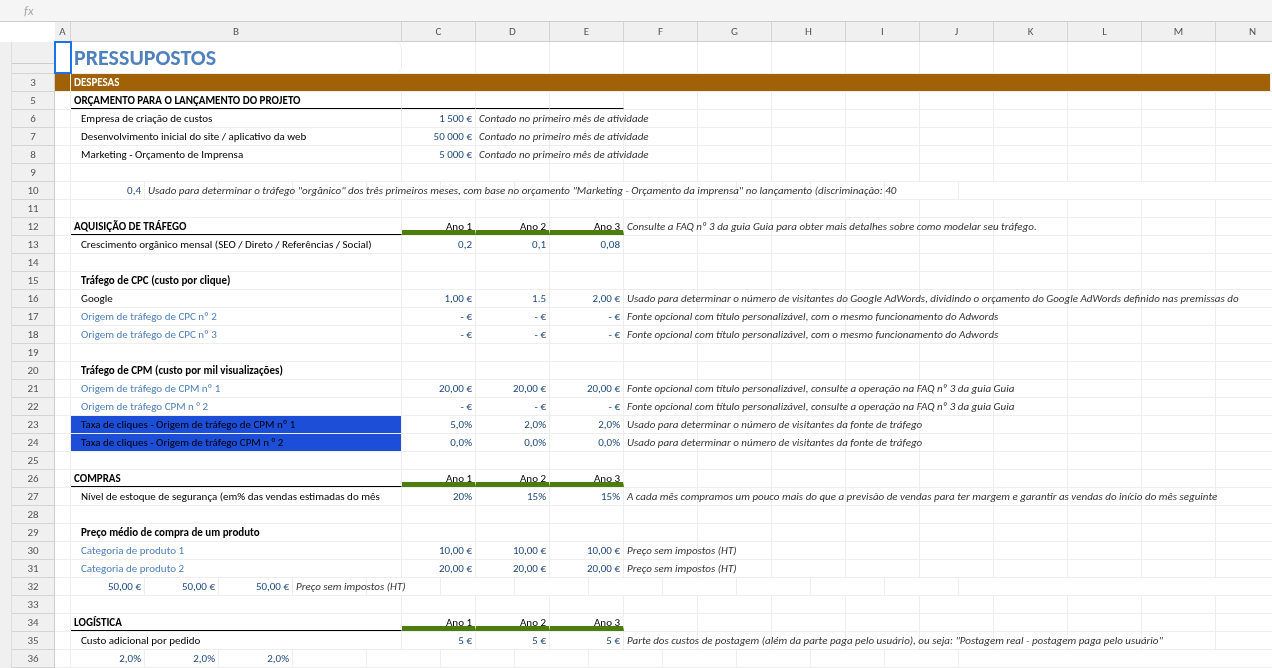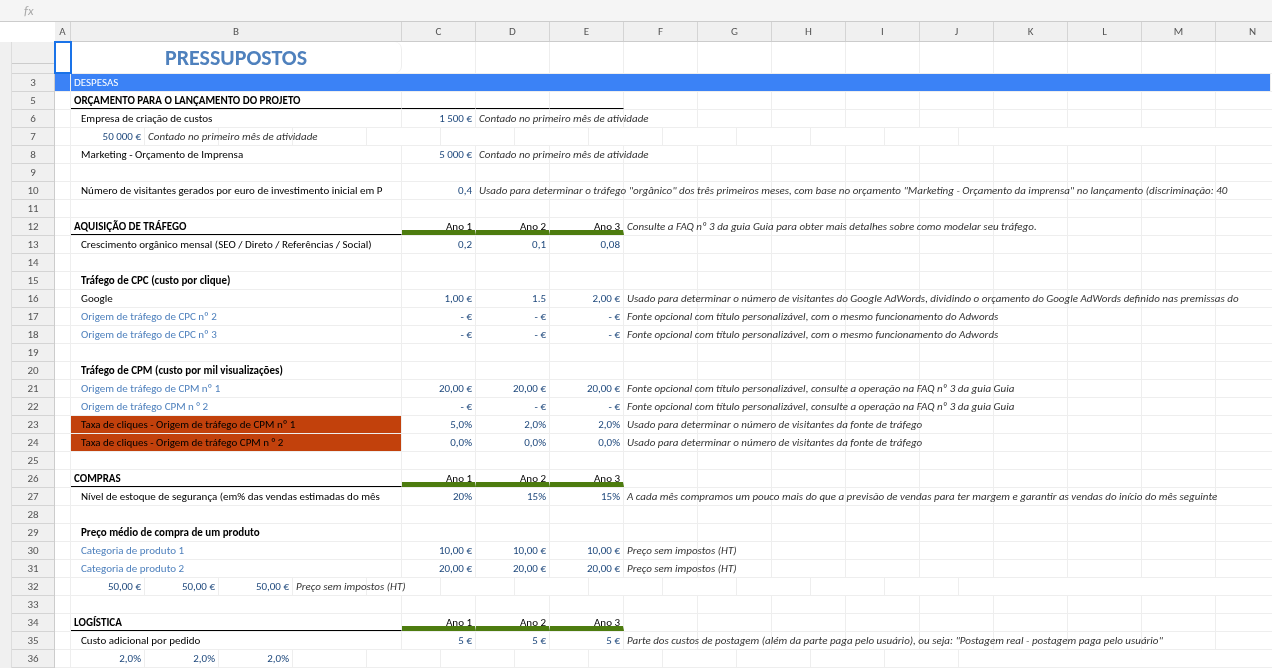--- a/index.html
+++ b/index.html
@@ -24,30 +24,30 @@
 .c-F { width: 74px; }
 .c-G { width: 74px; }
 .c-H { width: 74px; }
 .c-I { width: 74px; }
 .c-J { width: 74px; }
 .c-K { width: 74px; }
 .c-L { width: 74px; }
 .c-M { width: 74px; }
 .c-N { width: 74px; }
 .title-row { height: 32px; }
-.title-text { font-size: 22px; font-weight: bold; color: #4F81BD; text-align: center; line-height: 32px; border-radius: 7px; }
-.dark-band { background: #3b82f6; color: #fff; font-weight: normal; }
+.title-text { font-size: 22px; font-weight: bold; color: #4F81BD; text-align: left; line-height: 32px; border-radius: 7px; }
+.dark-band { background: #a16207; color: #fff; font-weight: bold; }
 .section-hdr { font-weight: bold; border-bottom: 1px solid #000; }
 .sub-hdr { font-weight: bold; }
 .indent { padding-left: 10px; }
 .blue-val { color: #1F497D; text-align: right; }
 .blue-link { color: #4F81BD; }
 .italic-note { font-style: italic; color: #333; }
 .year-hdr { text-align: right; border-bottom: 5px solid #4d7c0f; }
-.green-bg { background: #c2410c; }
+.green-bg { background: #1d4ed8; }
 .outline { position: absolute; left: 0; width: 12px; top: 42px; bottom: 0; background: #f0f0f0; border-right: 1px solid #ddd; }
 .row-hdrs-offset { margin-left: 12px; width: 43px; }
 .sel-cell { outline: 2px solid #1a73e8; outline-offset: -1px; background: #fff; }
 .hdr-wrap { position: relative; }
 </style>
 </head>
 <body>
 
 <div class="fx-bar">
   <span class="fx-label">fx</span>
@@ -166,20 +166,21 @@
         <div class="cell c-I"></div>
         <div class="cell c-J"></div>
         <div class="cell c-K"></div>
         <div class="cell c-L"></div>
         <div class="cell c-M"></div>
         <div class="cell c-N"></div>
 </div>
 
 <div class="row">
   <div class="cell c-A"></div>
+  <div class="cell c-B indent">Desenvolvimento inicial do site / aplicativo da web</div>
   <div class="cell c-C blue-val">50 000 €</div>
   <div class="cell c-D italic-note overflow">Contado no primeiro mês de atividade</div>
   <div class="cell c-E"></div>
         <div class="cell c-F"></div>
         <div class="cell c-G"></div>
         <div class="cell c-H"></div>
         <div class="cell c-I"></div>
         <div class="cell c-J"></div>
         <div class="cell c-K"></div>
         <div class="cell c-L"></div>
@@ -216,21 +217,20 @@
         <div class="cell c-I"></div>
         <div class="cell c-J"></div>
         <div class="cell c-K"></div>
         <div class="cell c-L"></div>
         <div class="cell c-M"></div>
         <div class="cell c-N"></div>
       </div>
 
 <div class="row">
   <div class="cell c-A"></div>
-  <div class="cell c-B indent" style="overflow:hidden">Número de visitantes gerados por euro de investimento inicial em P</div>
   <div class="cell c-C blue-val">0,4</div>
   <div class="cell c-D italic-note overflow">Usado para determinar o tráfego "orgânico" dos três primeiros meses, com base no orçamento "Marketing - Orçamento da imprensa" no lançamento (discriminação: 40</div>
   <div class="cell c-E"></div>
         <div class="cell c-F"></div>
         <div class="cell c-G"></div>
         <div class="cell c-H"></div>
         <div class="cell c-I"></div>
         <div class="cell c-J"></div>
         <div class="cell c-K"></div>
         <div class="cell c-L"></div>

